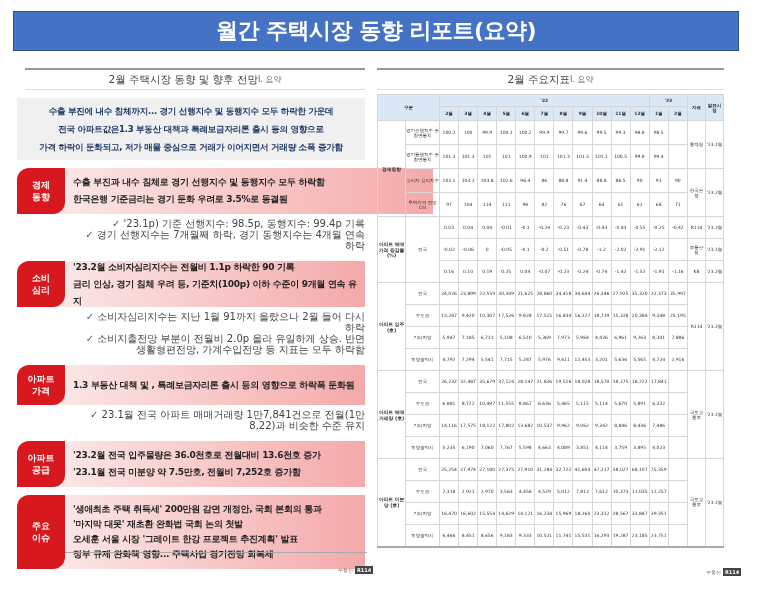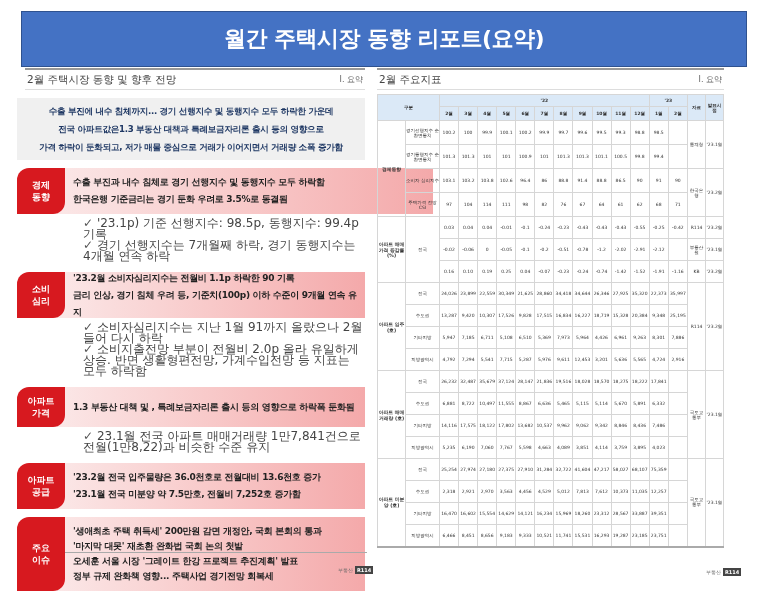--- a/index.html
+++ b/index.html
@@ -1,41 +1,41 @@
 <!DOCTYPE html>
 <html><head>
 <meta charset="utf-8">
 <style>
   * { box-sizing: border-box; margin: 0; padding: 0; }
   body { width: 766px; height: 593px; background: #fff; font-family: "DejaVu Sans", sans-serif; position: relative; overflow: hidden; }
   .banner { position: absolute; left: 21px; top: 11px; width: 480px; height: 44px; background: #4472c4; border: 1px solid #2f528f; display: flex; align-items: center; justify-content: center; color: #fff; font-weight: bold; font-size: 22px; letter-spacing: -0.5px; width: 480px; }
   .banner { width: 480px; }
   .banner { left: 21px; width: 482px; }
   .page { position: absolute; top: 68px; }
-  .sec-head { border-top: 2px solid #999; height: 22px; display: flex; justify-content: space-between; align-items: center; font-size: 10.5px; color: #444; padding: 0 2px; border-bottom: 1px solid #ddd; }
+  .sec-head { border-top: 2px solid #999; height: 22px; display: flex; justify-content: center; align-items: center; font-size: 10.5px; color: #444; padding: 0 2px; border-bottom: 1px solid #ddd; }
   .sec-head .tag { font-size: 8px; color: #666; }
   .summary { background: #f0f0f0; margin-top: 8px; padding: 4px 0; text-align: center; color: #1f3864; font-weight: bold; font-size: 8.6px; line-height: 18px; letter-spacing: -0.3px; }
   .block { position: relative; margin-top: 6px; height: 46px; }
   .badge { position: absolute; left: 0; top: 0; width: 48px; height: 46px; background: #d7191f; color: #fff; font-size: 9px; font-weight: bold; text-align: center; display: flex; flex-direction: column; justify-content: center; border-radius: 12px 0 12px 0; line-height: 12px; z-index: 2; }
   .band { position: absolute; left: 40px; right: 0; top: 0; height: 46px; background: linear-gradient(90deg, #fbe7e7 0%, #f8c9c9 50%, #f4a9aa 100%); display: flex; flex-direction: column; justify-content: center; padding-left: 16px; font-weight: bold; font-size: 9px; line-height: 17px; color: #222; letter-spacing: -0.3px; }
-  .checks { padding: 4px 0 2px 58px; font-size: 12px; color: #444; line-height: 11px; }
+  .checks { padding: 4px 0 2px 58px; font-size: 10px; color: #444; line-height: 11px; text-align: right; }
   .checks div::before { content: "\2713  "; color: #555; }
   .right-wrap { position: absolute; left: 377px; top: 68px; width: 347px; }
   table { border-collapse: collapse; width: 347px; font-size: 4.5px; color: #333; }
   td, th { border: 1px solid #d6d6d6; text-align: center; padding: 0; font-weight: normal; }
   th { background: #dbe9f7; font-weight: bold; }
   .rowlab { font-weight: bold; font-size: 4.8px; }
   .footer-line { position: absolute; height: 1px; background: #aaa; }
   .logo { position: absolute; font-size: 5px; color: #666; display: flex; align-items: center; gap: 2px; }
   .logo .box { background: #444; color: #fff; font-weight: bold; font-size: 5px; padding: 1px 2px; }
 </style>
 </head>
 <body>
 
-<div class="banner" style="position:absolute;left:21px;top:11px;width:726px;height:56px;">
+<div class="banner" style="position:absolute;left:13px;top:11px;width:726px;height:40px;">
   <span>월간 주택시장 동향 리포트(요약)</span>
 </div>
 
 <div class="page" style="left:25px;width:340px;">
   <div class="sec-head">
     <span>2월 주택시장 동향 및 향후 전망</span>
     <span class="tag">I. 요약</span>
   </div>
   <div class="summary" style="margin-left:-8px;width:348px;">
     <div>수출 부진에 내수 침체까지... 경기 선행지수 및 동행지수 모두 하락한 가운데</div>

